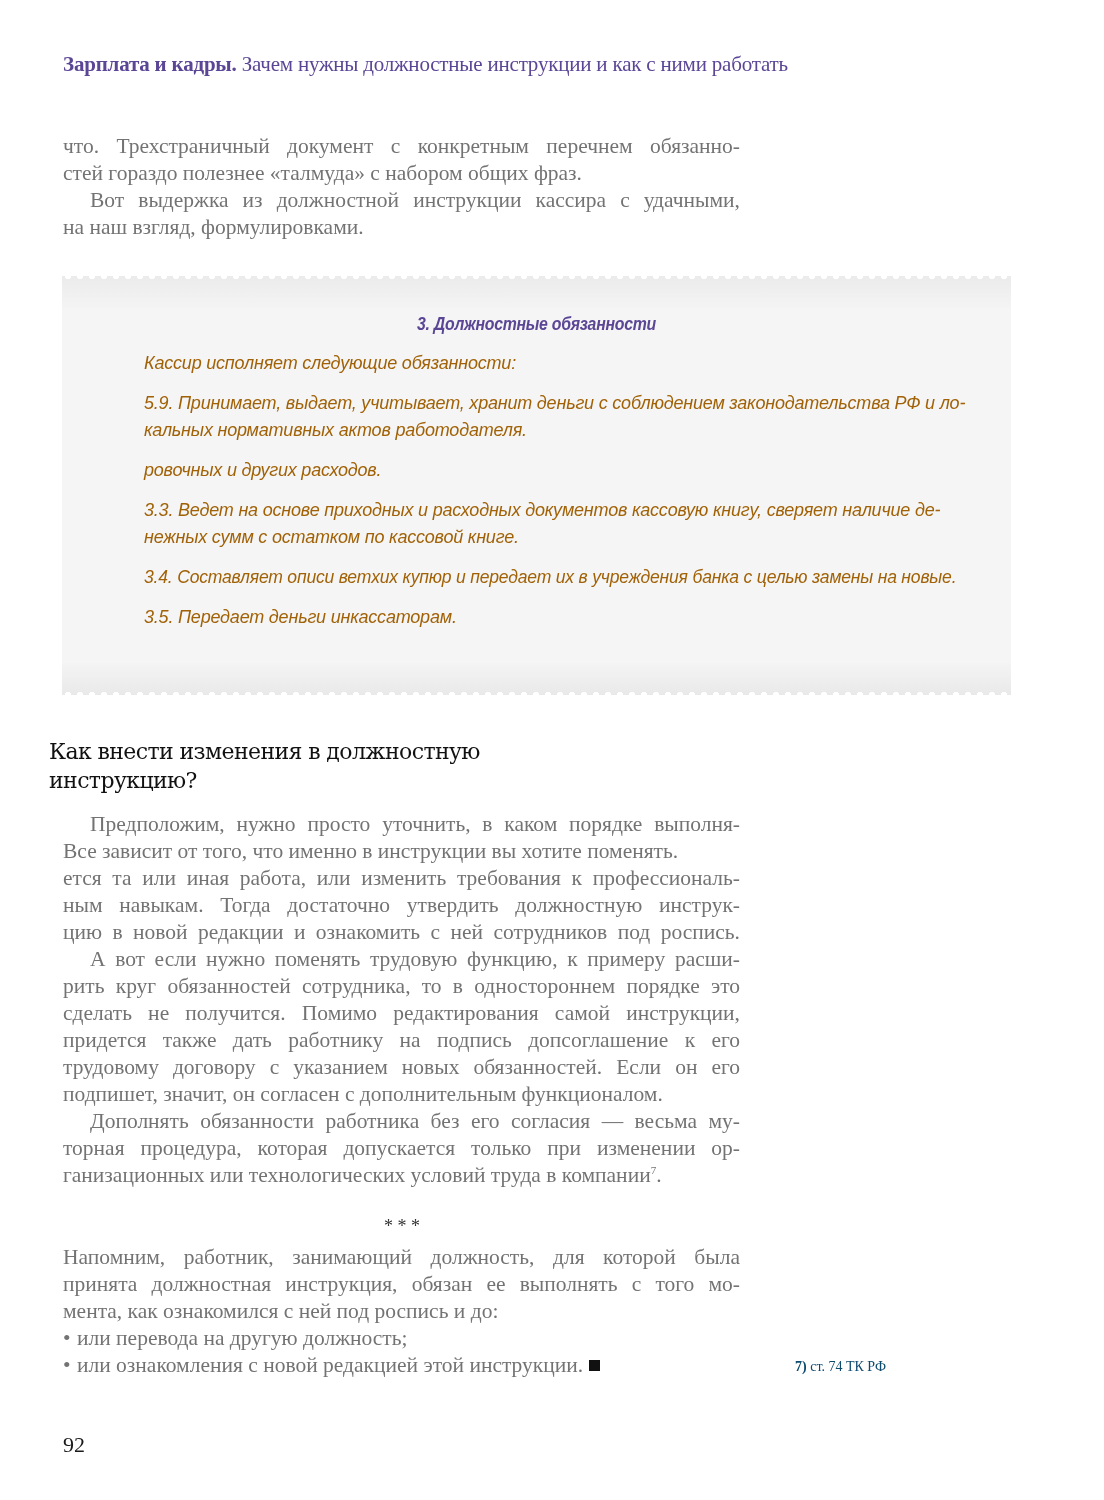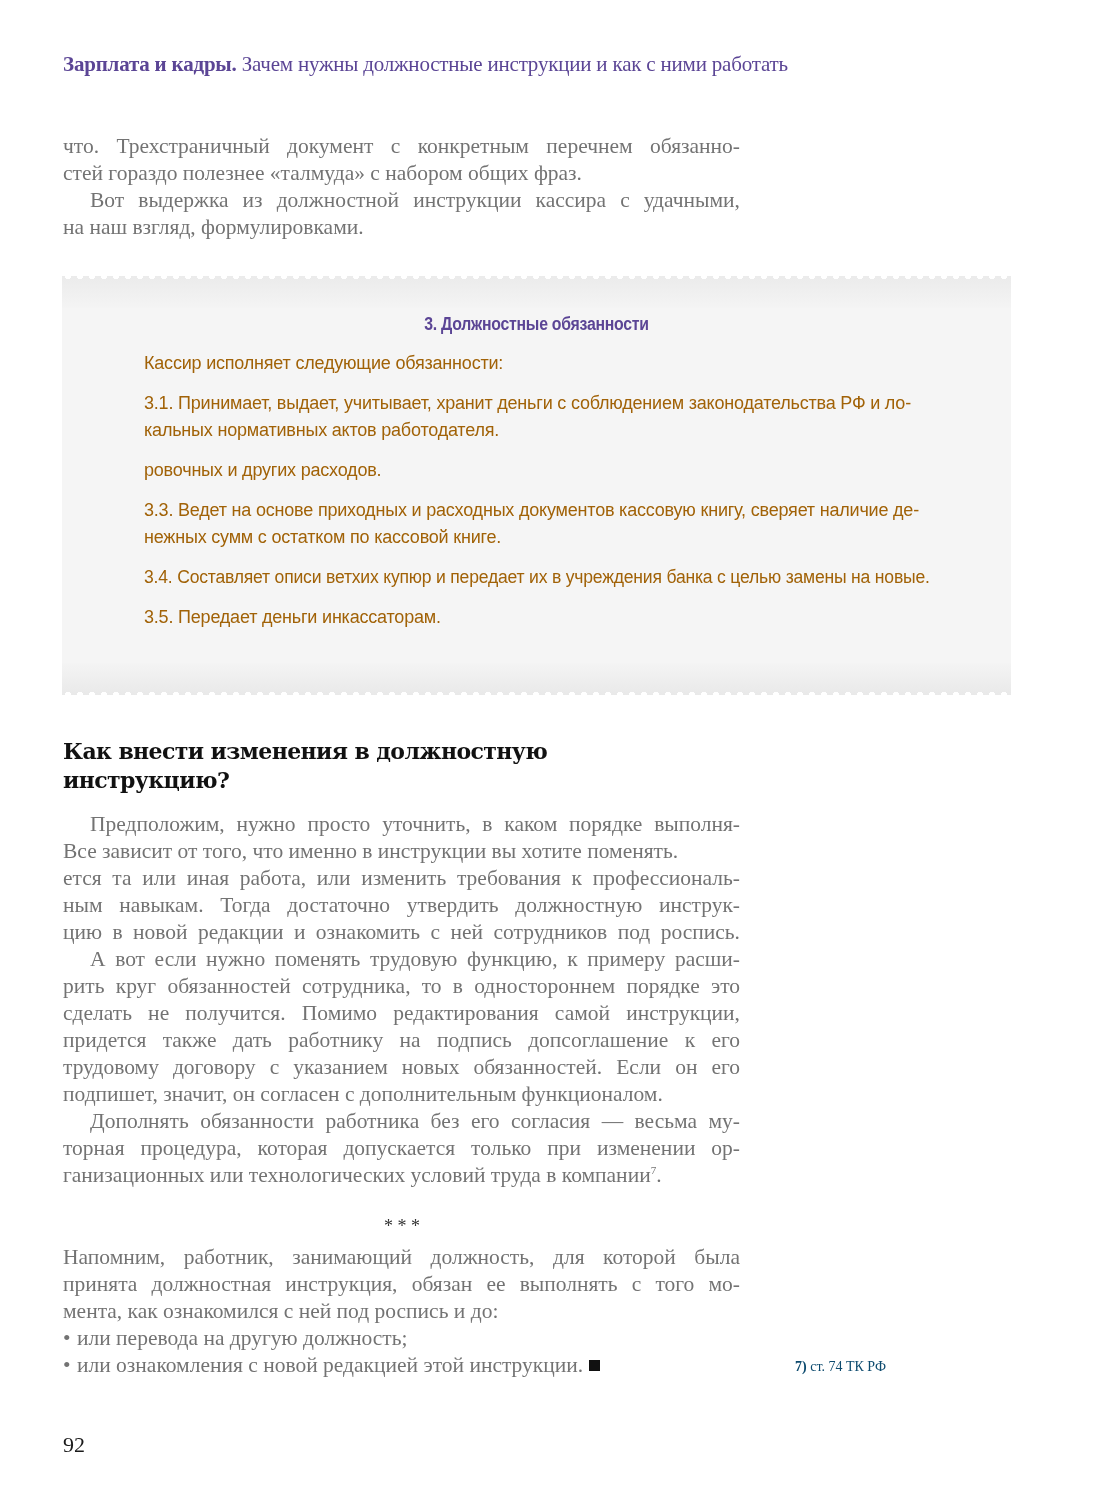--- a/index.html
+++ b/index.html
@@ -17,20 +17,21 @@
   .body-text {
     font-family: "Liberation Serif", serif; font-size: 21.5px; line-height: 27px;
     color: #737373; text-align: justify; width: 677px; position: absolute; left: 63px;
   }
   .line { display: block; white-space: nowrap; }
   .line.j { text-align: justify; text-align-last: justify; white-space: normal; }
 
   .box {
     position: absolute; left: 62px; top: 276px; width: 949px; height: 419px;
     background: #f5f5f5;
+    font-style: italic;
   }
   .box .edge-top, .box .edge-bottom {
     position: absolute; left: 0; right: 0; height: 32px;
     background: linear-gradient(#ebebeb, #f4f4f4);
   }
   .box .edge-top { top: 0; }
   .box .edge-bottom { bottom: 0; background: linear-gradient(#f4f4f4, #e9e9e9); }
   .box .scallop-top, .box .scallop-bottom {
     position: absolute; left: 0; right: 0; height: 6px;
     background-image: radial-gradient(circle at 50% 0, #ffffff 3px, transparent 3.5px);
@@ -45,22 +46,22 @@
   }
   .box-content {
     position: absolute; left: 82px; top: 74px; width: 786px;
     font-family: "Liberation Sans", sans-serif; font-size: 18px; line-height: 27px;
     color: #a16207; letter-spacing: -0.2px;
   }
   .box-content p { margin: 0 0 13px 0; }
   .box-content .cl { display: block; white-space: nowrap; transform-origin: left; }
 
   .section-heading {
-    position: absolute; left: 63px; top: 737px; width: 620px;
-    font-family: "DejaVu Serif", serif; font-weight: bold; font-size: 22px; line-height: 29px;
+    position: absolute; left: 49px; top: 737px; width: 620px;
+    font-family: "DejaVu Serif", serif; font-weight: normal; font-size: 22px; line-height: 29px;
     color: #111111; letter-spacing: -0.6px;
   }
   .stars {
     position: absolute; left: 380px; top: 1216px; width: 44px; text-align: center;
     font-family: "Liberation Serif", serif; font-size: 18px; color: #333;
   }
   .footnote {
     position: absolute; left: 795px; top: 1359px;
     font-family: "Liberation Serif", serif; font-size: 14px; color: #0c4a6e;
   }
@@ -92,21 +93,21 @@
   <div class="edge-top"></div>
   <div class="scallop-top"></div>
   <div class="edge-bottom"></div>
   <div class="scallop-bottom"></div>
   <div class="box-title">3. Должностные обязанности</div>
   <div class="box-content">
     <p>
         <span class="cl" style="display: block;">Кассир исполняет следующие обязанности:</span>
       </p>
     <p>
-      <span class="cl" style="display: block;">3.1. Принимает, выдает, учитывает, хранит деньги с соблюдением законодательства РФ и ло-</span>
+      <span class="cl" style="display: block;">5.9. Принимает, выдает, учитывает, хранит деньги с соблюдением законодательства РФ и ло-</span>
       <span class="cl" style="display: block;">кальных нормативных актов работодателя.</span>
     </p>
     <p>
       <span class="cl" style="display: block;">ровочных и других расходов.</span>
     </p>
     <p>
       <span class="cl" style="display: block;">3.3. Ведет на основе приходных и расходных документов кассовую книгу, сверяет наличие де-</span>
       <span class="cl" style="display: block;">нежных сумм с остатком по кассовой книге.</span>
     </p>
     <p>

